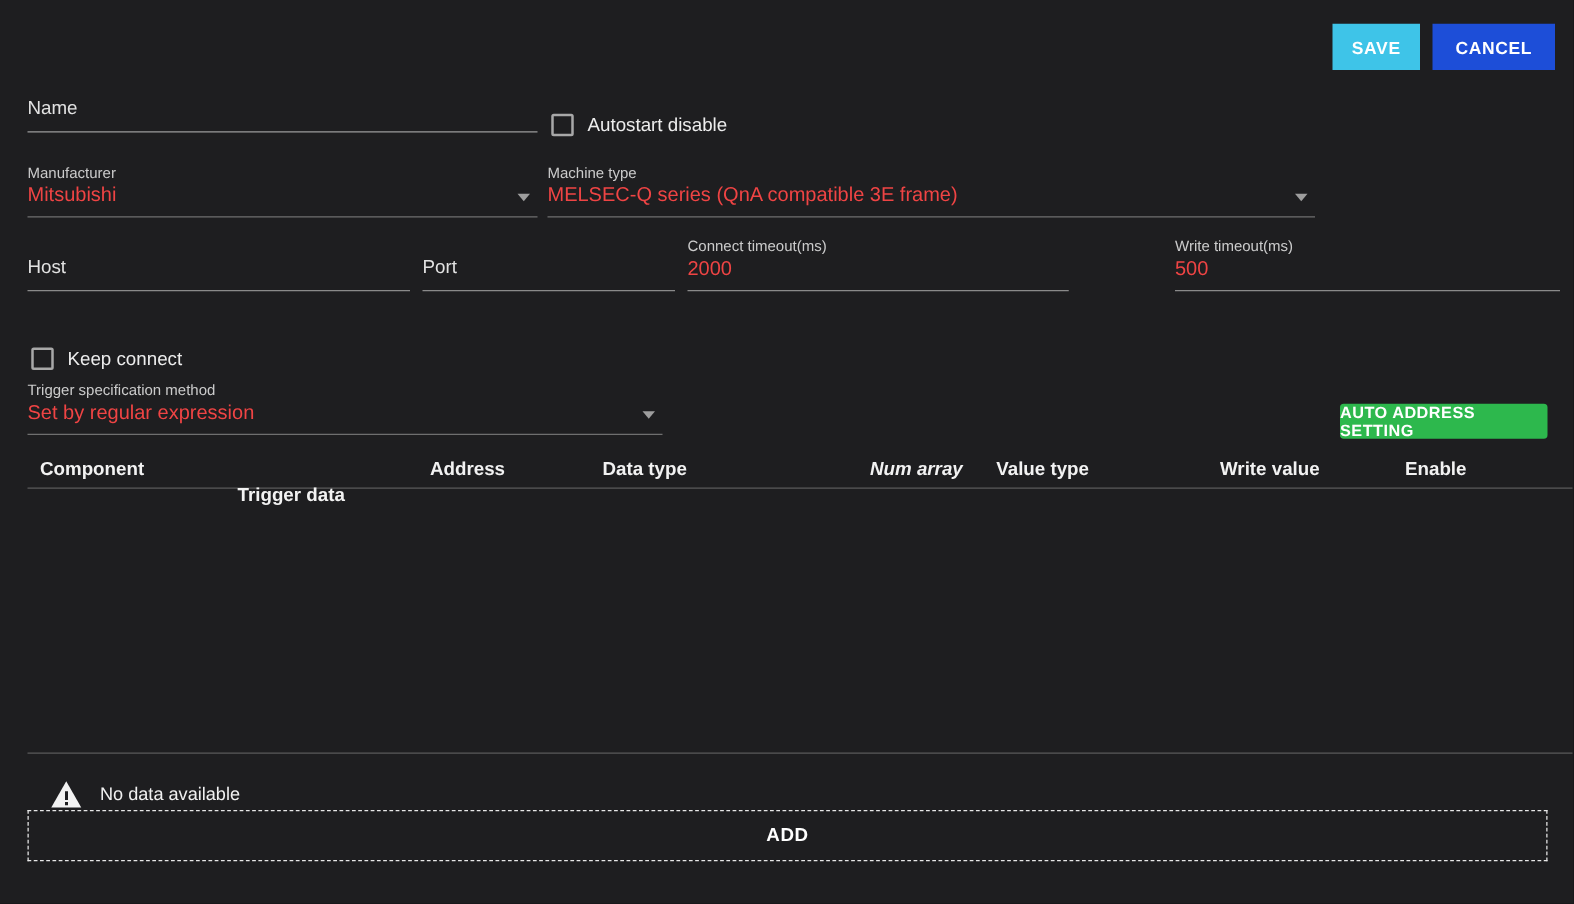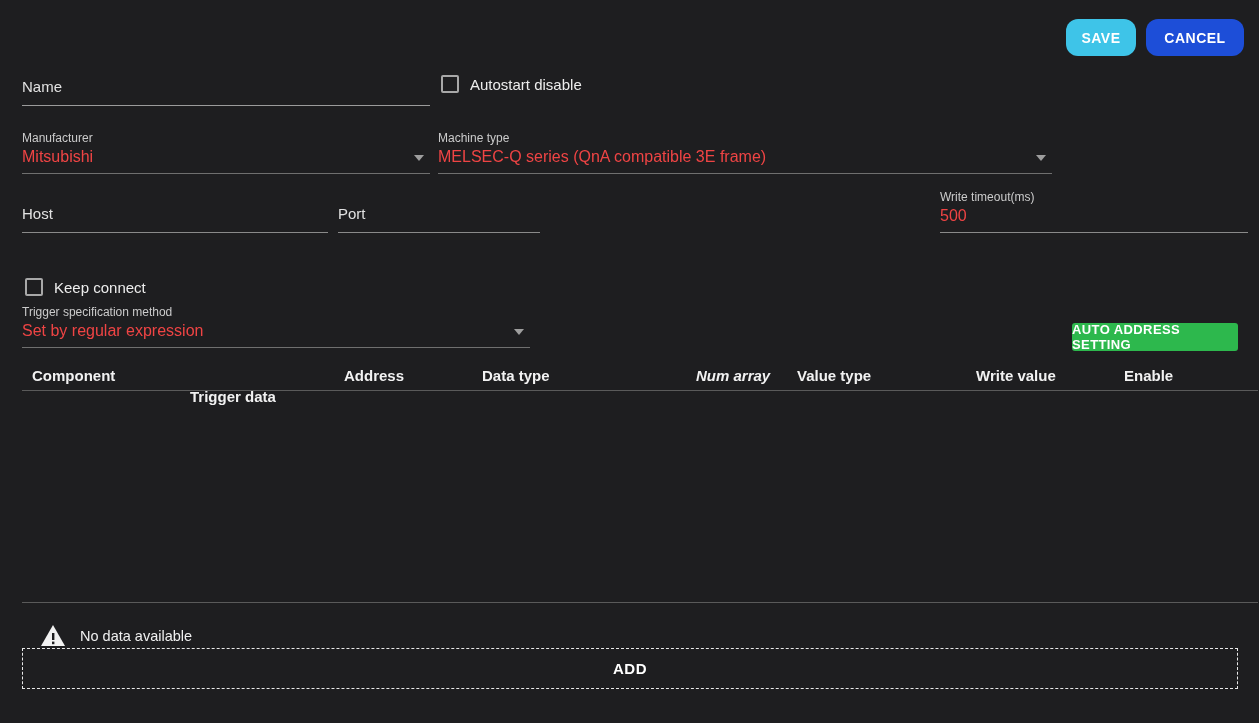--- a/index.html
+++ b/index.html
@@ -5,21 +5,21 @@
   * { margin:0; padding:0; box-sizing:border-box; }
   html,body { background:#141414; }
   .screen {
     position:relative; width:1259px; height:723px;
     background:#1e1e20; overflow:hidden;
     font-family:"Liberation Sans", sans-serif;
     color:#ededed;
   }
   
   .btn { position:absolute; display:flex; align-items:center; justify-content:center;
-         font-weight:bold; font-size:14px; letter-spacing:.5px; border-radius:12px;
+         font-weight:bold; font-size:14px; letter-spacing:.5px; border-radius:0;
          cursor:pointer; user-select:none; }
   .btn-save   { left:1066px; top:19px; width:70px;  height:37px; background:#3ec4e8; color:#fff; }
   .btn-cancel { left:1146px; top:19px; width:98px;  height:37px; background:#1d4ed8; color:#fff; }
   
   .field { position:absolute; display:flex; flex-direction:column; justify-content:flex-end;
            border-bottom:1px solid #8a8a8a; }
   .mini-label { font-size:12px; color:#cbcbcb; line-height:14px; margin-bottom:2px; }
   .field-value { font-size:16px; color:#ef4444; line-height:19px; margin-bottom:7px; white-space:nowrap; }
   .ph-label { font-size:15px; color:#e2e2e2; line-height:18px; margin-bottom:9px; }
   .caret { position:absolute; right:6px; bottom:12px; width:0; height:0;
@@ -30,21 +30,21 @@
   .f-machine   { left:438px; top:130px; width:614px; height:44px; border-bottom-color:#6f6f6f; }
   .f-host      { left:22px;  top:189px; width:306px; height:44px; }
   .f-port      { left:338px; top:189px; width:202px; height:44px; }
   .f-ctimeout  { left:550px; top:189px; width:305px; height:44px; }
   .f-wtimeout  { left:904px; top:189px; width:308px; height:44px;margin-left:36px; }
   .f-trigger   { left:22px;  top:304px; width:508px; height:44px; border-bottom-color:#6f6f6f; }
   
   .check-row { position:absolute; display:flex; align-items:center; cursor:pointer; }
   .checkbox { width:18px; height:18px; border:2px solid #a8a8a8; border-radius:2px; background:transparent; }
   .check-label { font-size:15px; color:#ededed; margin-left:11px; }
-  .cr-autostart { left:441px; top:75px; }
+  .cr-autostart { left:441px; top:91px; }
   .cr-keep      { left:25px;  top:278px; }
   
   .btn-auto { position:absolute; left:1072px; top:323px; width:166px; height:28px;
               background:#2db84d; color:#fff; font-size:13px; font-weight:bold;
               letter-spacing:.4px; border-radius:3px; display:flex; align-items:center;
               justify-content:center; cursor:pointer; }
   
   .thead { position:absolute; left:22px; top:362px; width:1236px; height:29px;
            border-bottom:1px solid #5a5a5a; }
   .th { position:absolute; top:5px; font-size:15px; font-weight:bold; color:#f2f2f2; white-space:nowrap; }
@@ -91,20 +91,24 @@
   </div>
 
   <div class="field f-host">
     <div class="ph-label">Host</div>
   </div>
 
   <div class="field f-port">
     <div class="ph-label">Port</div>
   </div>
 
+  <div class="field f-ctimeout">
+    <div class="mini-label">Connect timeout(ms)</div>
+    <div class="field-value">2000</div>
+  </div>
 
   <div class="field f-wtimeout">
     <div class="mini-label">Write timeout(ms)</div>
     <div class="field-value">500</div>
   </div>
 
   <div class="check-row cr-keep">
     <div class="checkbox"></div>
     <div class="check-label">Keep connect</div>
   </div>

